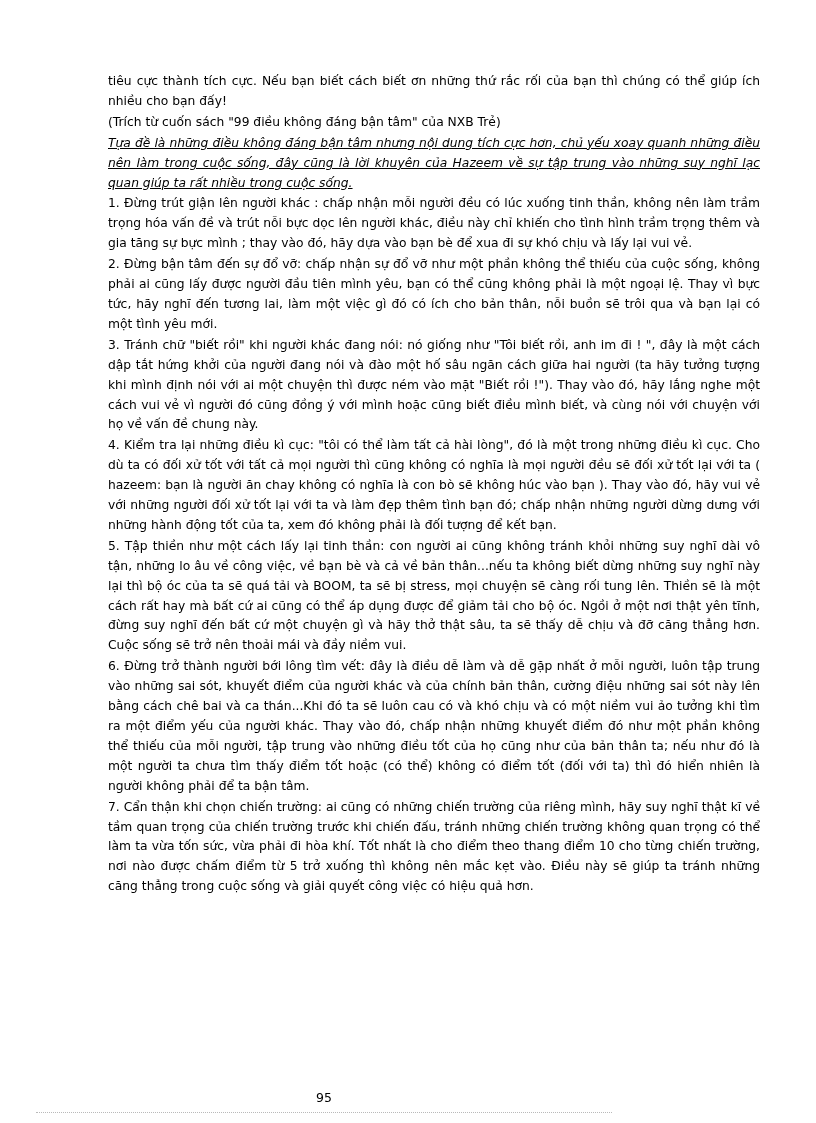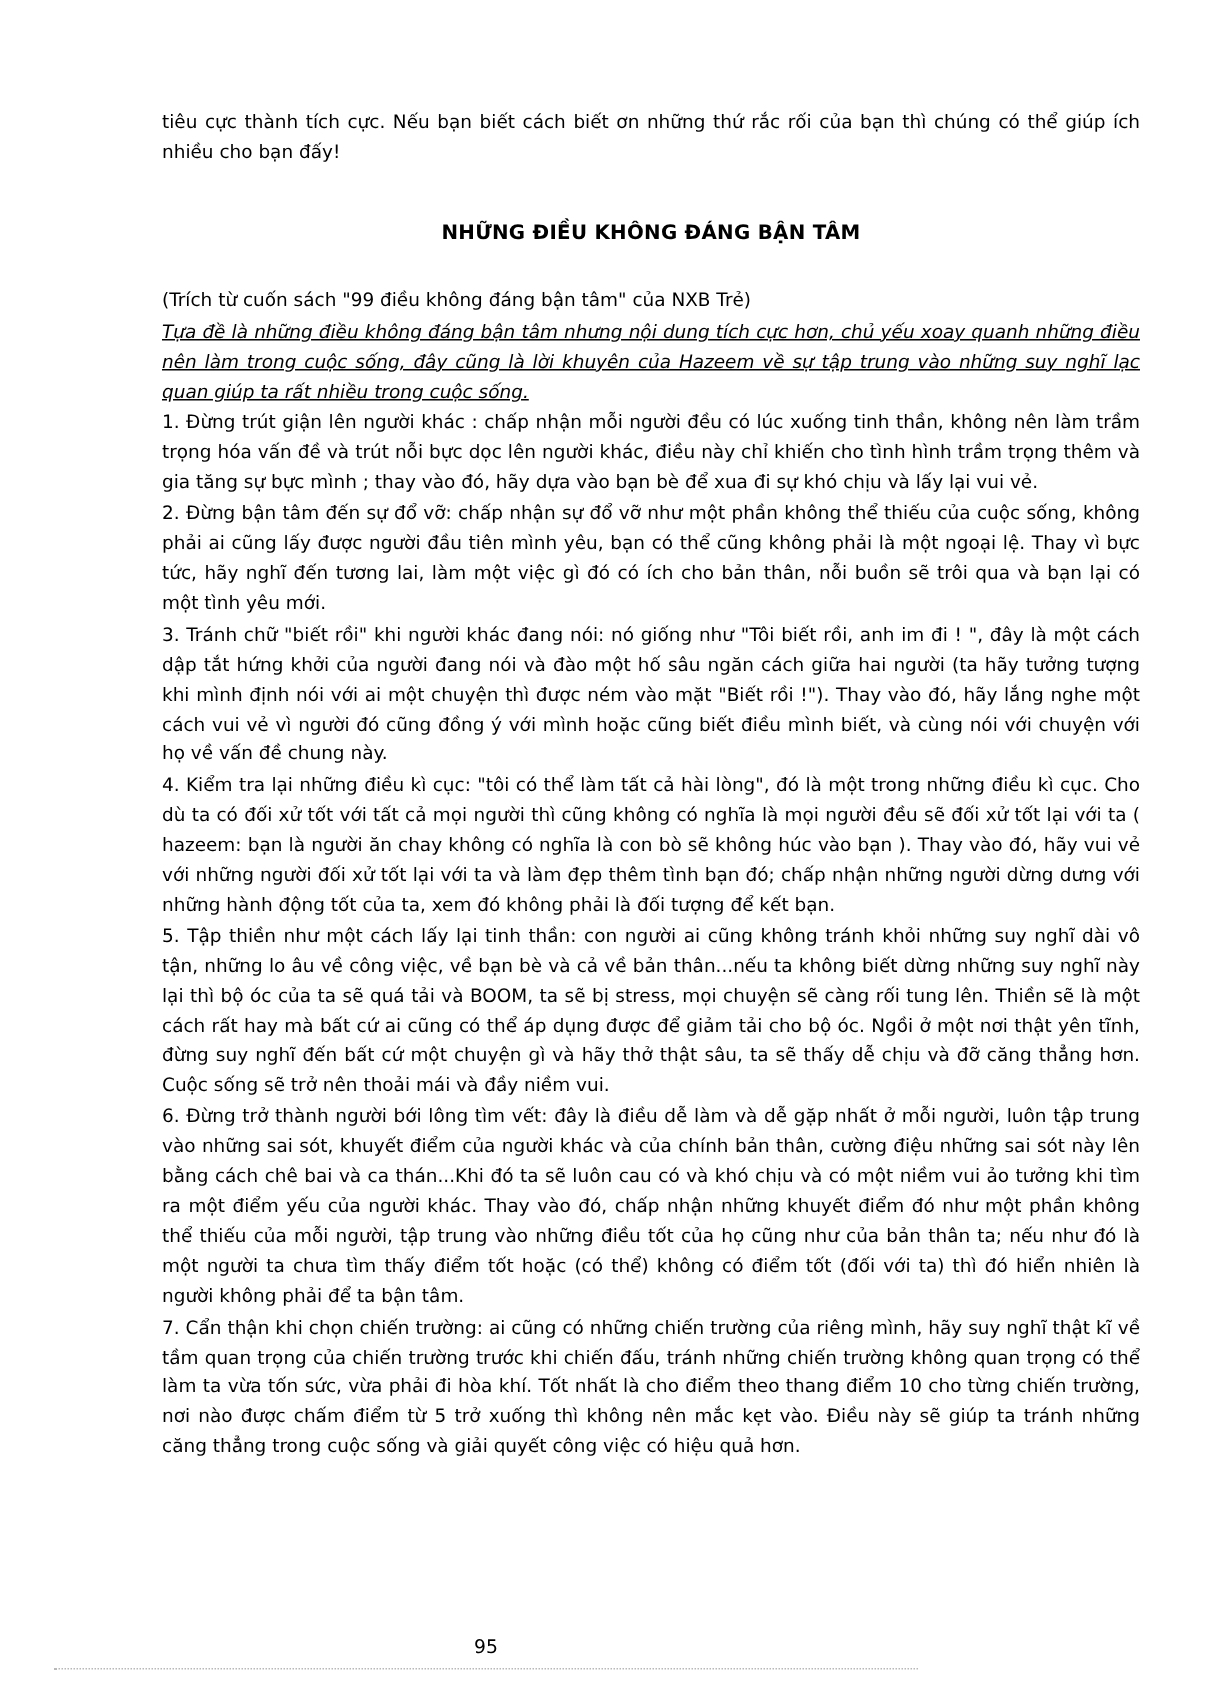--- a/index.html
+++ b/index.html
@@ -62,21 +62,20 @@
 </style>
 </head>
 <body>
 
 <div class="page">
 
   <div class="content">
 
     <p class="para">tiêu cực thành tích cực. Nếu bạn biết cách biết ơn những thứ rắc rối của bạn thì chúng có thể giúp ích nhiều cho bạn đấy!</p>
 
-    <h1 class="doc-title">NHỮNG ĐIỀU KHÔNG ĐÁNG BẬN TÂM</h1>
 
     <p class="para">(Trích từ cuốn sách "99 điều không đáng bận tâm" của NXB Trẻ)</p>
 
     <p class="para italic">Tựa đề là những điều không đáng bận tâm nhưng nội dung tích cực hơn, chủ yếu xoay quanh những điều nên làm trong cuộc sống, đây cũng là lời khuyên của Hazeem về sự tập trung vào những suy nghĩ lạc quan giúp ta rất nhiều trong cuộc sống.</p>
 
     <p class="para">1. Đừng trút giận lên người khác : chấp nhận mỗi người đều có lúc xuống tinh thần, không nên làm trầm trọng hóa vấn đề và trút nỗi bực dọc lên người khác, điều này chỉ khiến cho tình hình trầm trọng thêm và gia tăng sự bực mình ; thay vào đó, hãy dựa vào bạn bè để xua đi sự khó chịu và lấy lại vui vẻ.</p>
     <p class="para">2. Đừng bận tâm đến sự đổ vỡ: chấp nhận sự đổ vỡ như một phần không thể thiếu của cuộc sống, không phải ai cũng lấy được người đầu tiên mình yêu, bạn có thể cũng không phải là một ngoại lệ. Thay vì bực tức, hãy nghĩ đến tương lai, làm một việc gì đó có ích cho bản thân, nỗi buồn sẽ trôi qua và bạn lại có một tình yêu mới.</p>
     <p class="para">3. Tránh chữ "biết rồi" khi người khác đang nói: nó giống như "Tôi biết rồi, anh im đi ! ", đây là một cách dập tắt hứng khởi của người đang nói và đào một hố sâu ngăn cách giữa hai người (ta hãy tưởng tượng khi mình định nói với ai một chuyện thì được ném vào mặt "Biết rồi !"). Thay vào đó, hãy lắng nghe một cách vui vẻ vì người đó cũng đồng ý với mình hoặc cũng biết điều mình biết, và cùng nói với chuyện với họ về vấn đề chung này.</p>
     <p class="para">4. Kiểm tra lại những điều kì cục: "tôi có thể làm tất cả hài lòng", đó là một trong những điều kì cục. Cho dù ta có đối xử tốt với tất cả mọi người thì cũng không có nghĩa là mọi người đều sẽ đối xử tốt lại với ta ( hazeem: bạn là người ăn chay không có nghĩa là con bò sẽ không húc vào bạn ). Thay vào đó, hãy vui vẻ với những người đối xử tốt lại với ta và làm đẹp thêm tình bạn đó; chấp nhận những người dừng dưng với những hành động tốt của ta, xem đó không phải là đối tượng để kết bạn.</p>
     <p class="para">5. Tập thiền như một cách lấy lại tinh thần: con người ai cũng không tránh khỏi những suy nghĩ dài vô tận, những lo âu về công việc, về bạn bè và cả về bản thân...nếu ta không biết dừng những suy nghĩ này lại thì bộ óc của ta sẽ quá tải và BOOM, ta sẽ bị stress, mọi chuyện sẽ càng rối tung lên. Thiền sẽ là một cách rất hay mà bất cứ ai cũng có thể áp dụng được để giảm tải cho bộ óc. Ngồi ở một nơi thật yên tĩnh, đừng suy nghĩ đến bất cứ một chuyện gì và hãy thở thật sâu, ta sẽ thấy dễ chịu và đỡ căng thẳng hơn. Cuộc sống sẽ trở nên thoải mái và đầy niềm vui.</p>

